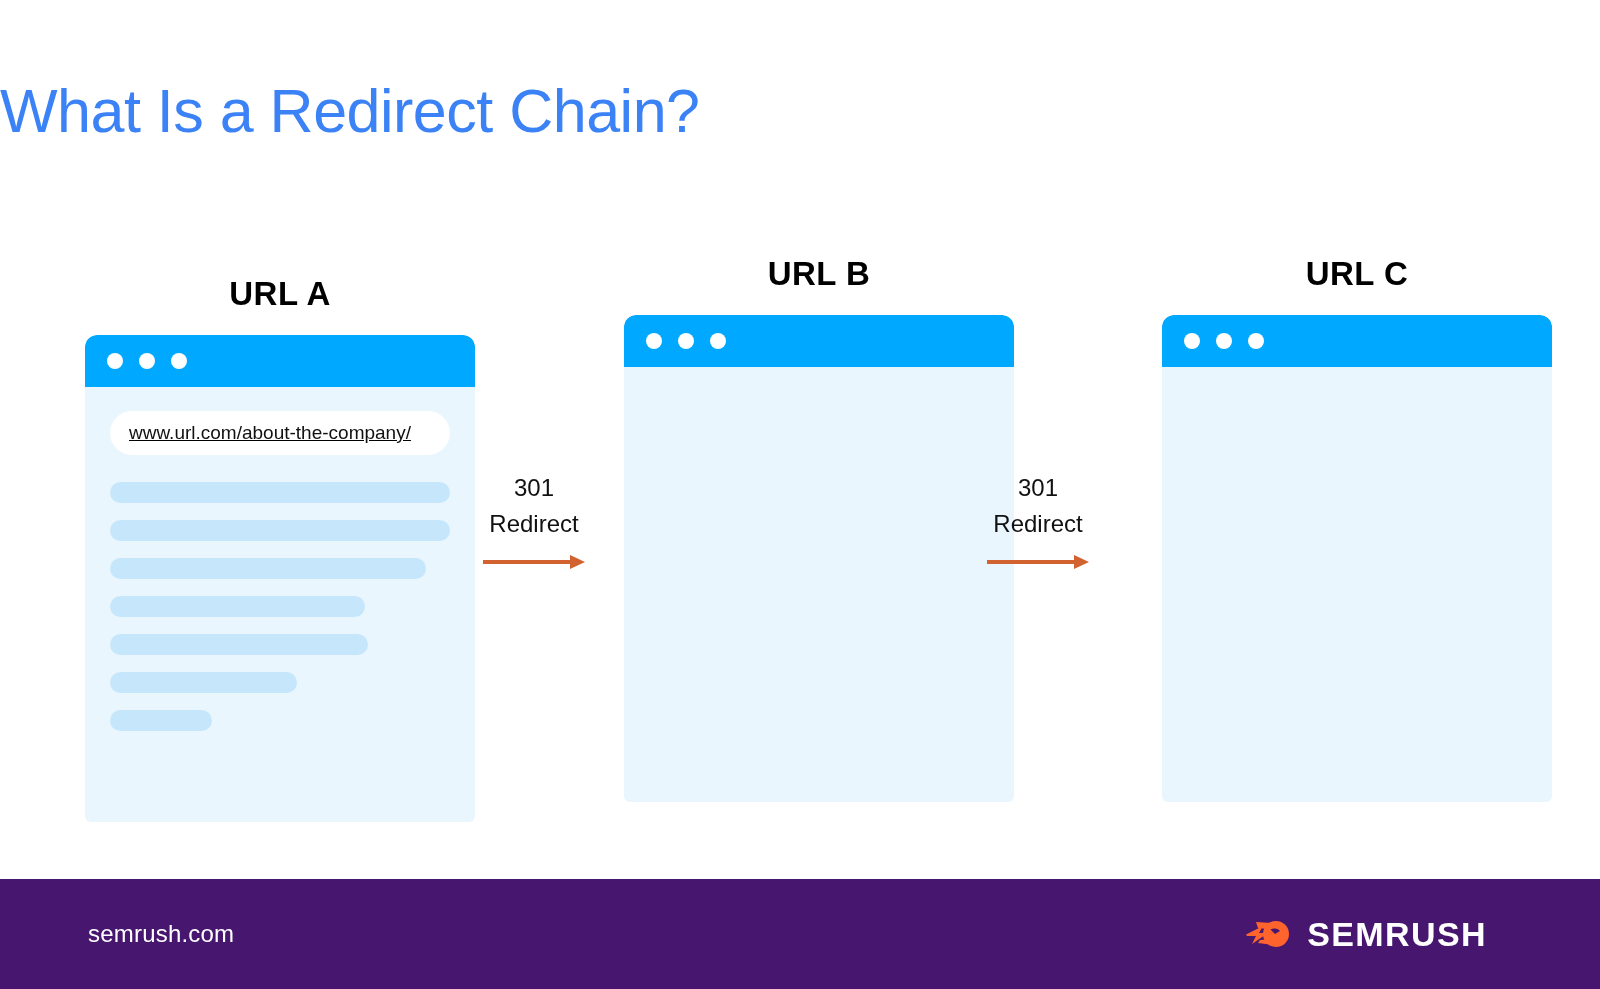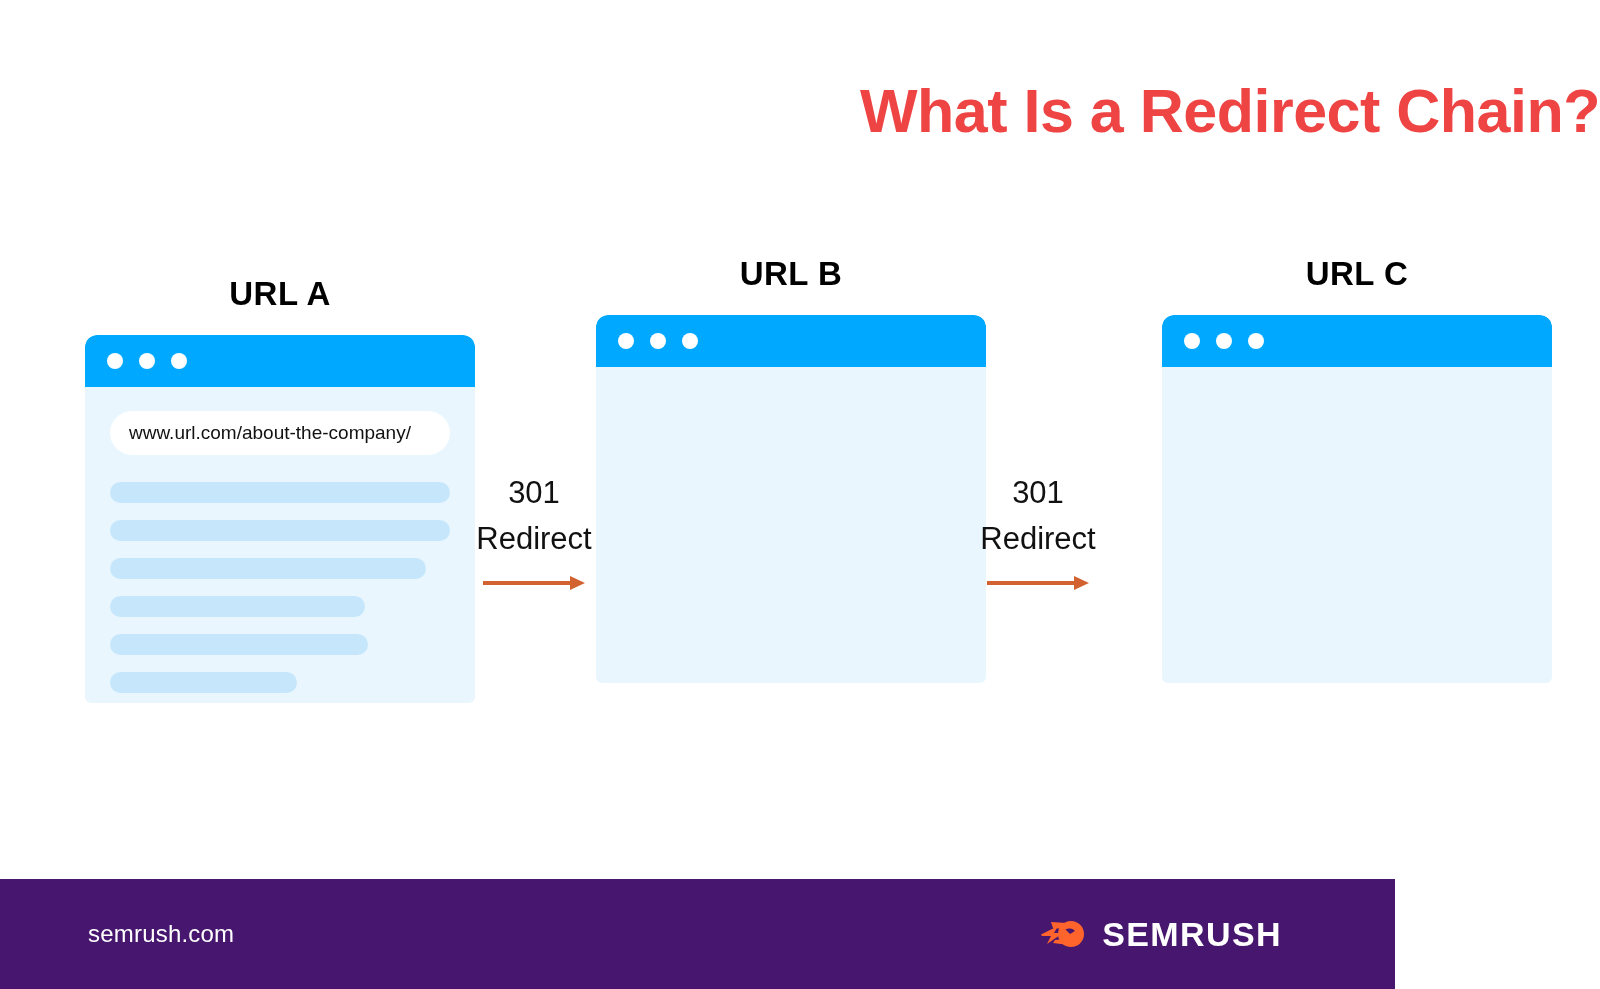--- a/index.html
+++ b/index.html
@@ -15,62 +15,63 @@
     font-family:"Liberation Sans", sans-serif;
     position:relative;
   }
 
   
   .page-title {
     position:absolute;
     top:78px;
     left:0;
     width:100%;
-    text-align:right;
+    text-align:left;
     font-size:61px;
-    font-weight:700;
+    font-weight:400;
     letter-spacing:-0.5px;
-    color:#ef4444;
+    color:#3b82f6;
     line-height:1.1;
   }
 
   
   .diagram {
     position:absolute;
     top:255px;
     left:0;
     width:1600px;
     height:560px;
   }
 
   .node {
     position:absolute;
     width:390px;
     top:0;
   }
   .node-a { left:85px;margin-top:20px; }
-  .node-b { left:596px; }
+  .node-b { left:624px; }
   .node-c { left:1162px; }
 
   .node-label {
     text-align:center;
     font-size:33px;
     font-weight:700;
     color:#000;
     letter-spacing:0.5px;
     margin-bottom:22px;
   }
 
   .browser {
     width:390px;
-    height:368px;
+    height:487px;
     border-radius:12px 12px 6px 6px;
     background:#E9F6FE;
     overflow:hidden;
     box-shadow:0 0 0 0 rgba(0,0,0,0);
+    text-decoration:underline;
   }
 
   .browser-titlebar {
     height:52px;
     background:#00A8FF;
     border-radius:12px 12px 0 0;
     display:flex;
     align-items:center;
     padding-left:22px;
     gap:16px;
@@ -115,39 +116,39 @@
   .connector {
     position:absolute;
     width:130px;
     top:215px;
     text-align:center;
   }
   .connector-1 { left:469px; }
   .connector-2 { left:973px; }
 
   .connector-text {
-    font-size:31px;
+    font-size:24px;
     line-height:1.48;
     color:#111111;
     font-weight:400;
   }
   .arrow {
     margin-top:13px;
     width:104px;
     height:16px;
     margin-left:auto;
     margin-right:auto;
   }
 
   
   .footer {
     position:absolute;
     left:0;
     bottom:0;
-    width:1395px;
+    width:1600px;
     height:110px;
     background:#47176F;
     display:flex;
     align-items:center;
     justify-content:space-between;
     padding:0 113px 0 88px;
   }
   .footer-site {
     color:#FFFFFF;
     font-size:24px;

